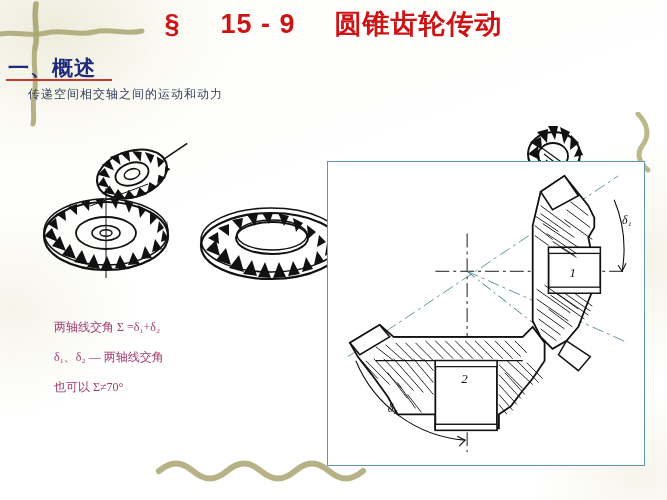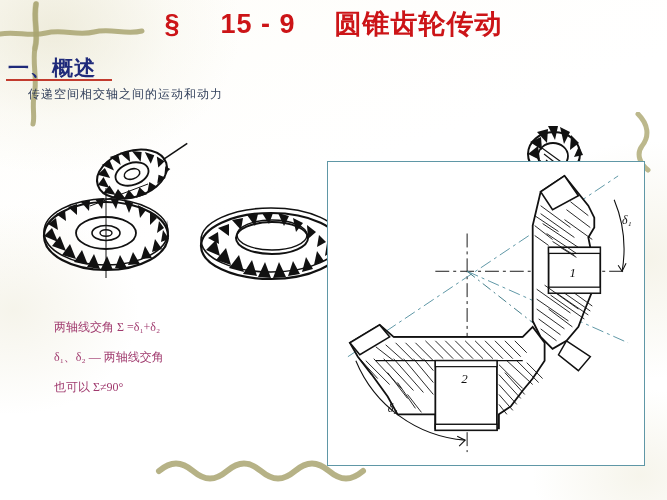--- a/index.html
+++ b/index.html
@@ -148,21 +148,21 @@
   </div>
 
   <div id="section-heading">一、概述</div>
   <div id="section-underline"></div>
 
   <div id="intro-line">传递空间相交轴之间的运动和动力</div>
 
   <div id="formula-block">
     <div class="frow">两轴线交角  Σ =δ₁+δ₂</div>
     <div class="frow">δ₁、δ₂ —  两轴线交角</div>
-    <div class="frow">也可以 Σ≠90°</div>
+    <div class="frow">也可以 Σ≠70°</div>
   </div>
 
   <svg id="gear-pair" viewBox="0 0 185 160">
     <g stroke="#111" fill="#111">
 
       <ellipse cx="78" cy="104" rx="62" ry="34" fill="none" stroke-width="2.2"></ellipse>
       <ellipse cx="78" cy="100" rx="62" ry="33" fill="none" stroke-width="1.6"></ellipse>
       <ellipse cx="78" cy="101" rx="30" ry="16" fill="none" stroke-width="1.8"></ellipse>
       <ellipse cx="78" cy="101" rx="14" ry="7.5" fill="none" stroke-width="1.6"></ellipse>
       <ellipse cx="78" cy="101" rx="6" ry="3.2" fill="none" stroke-width="1.4"></ellipse>

